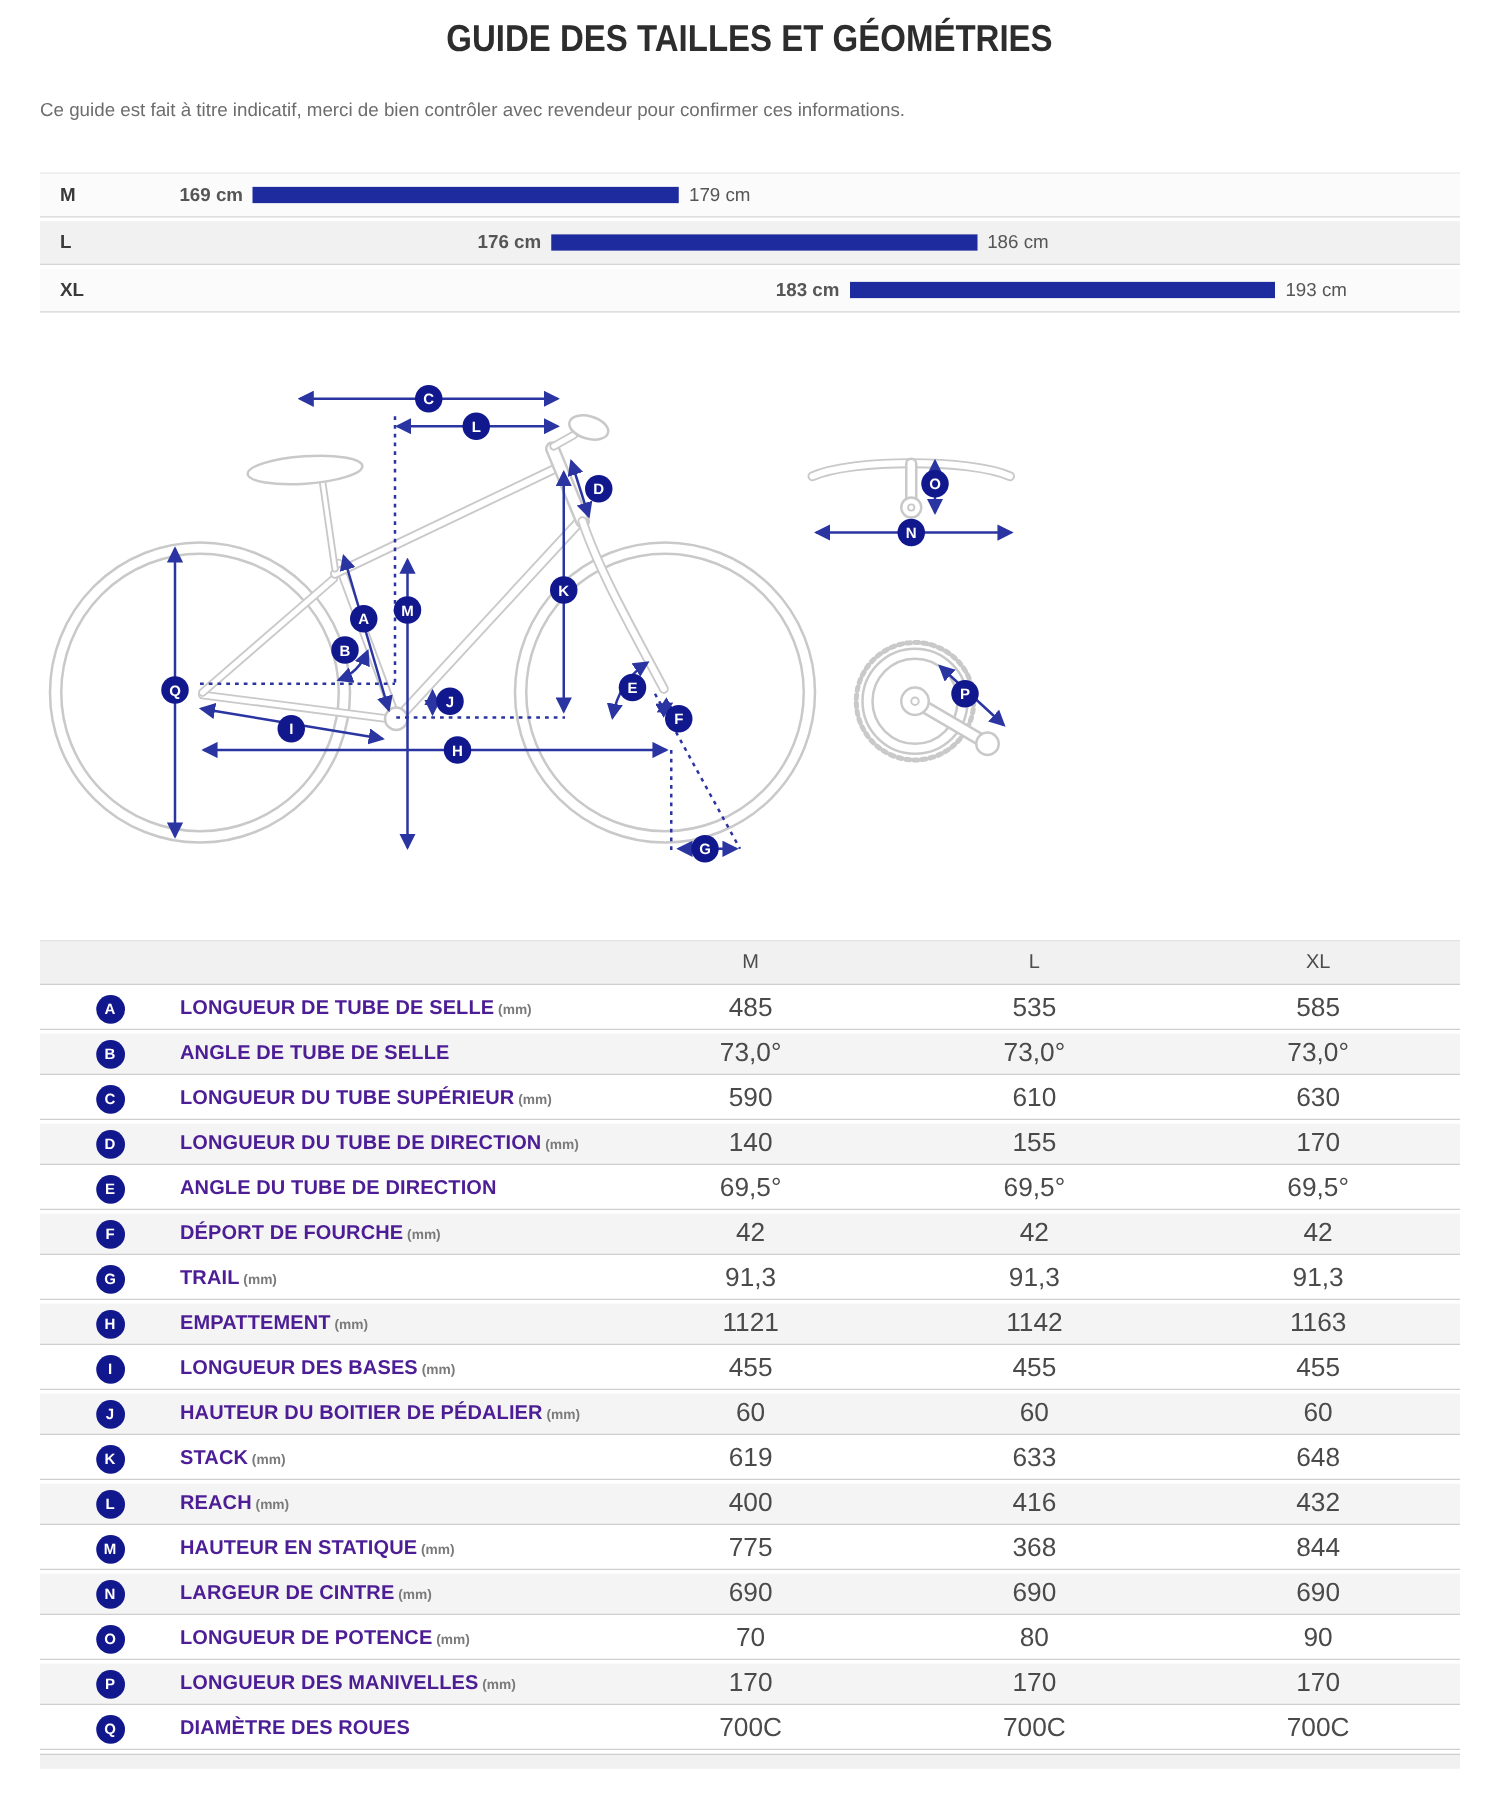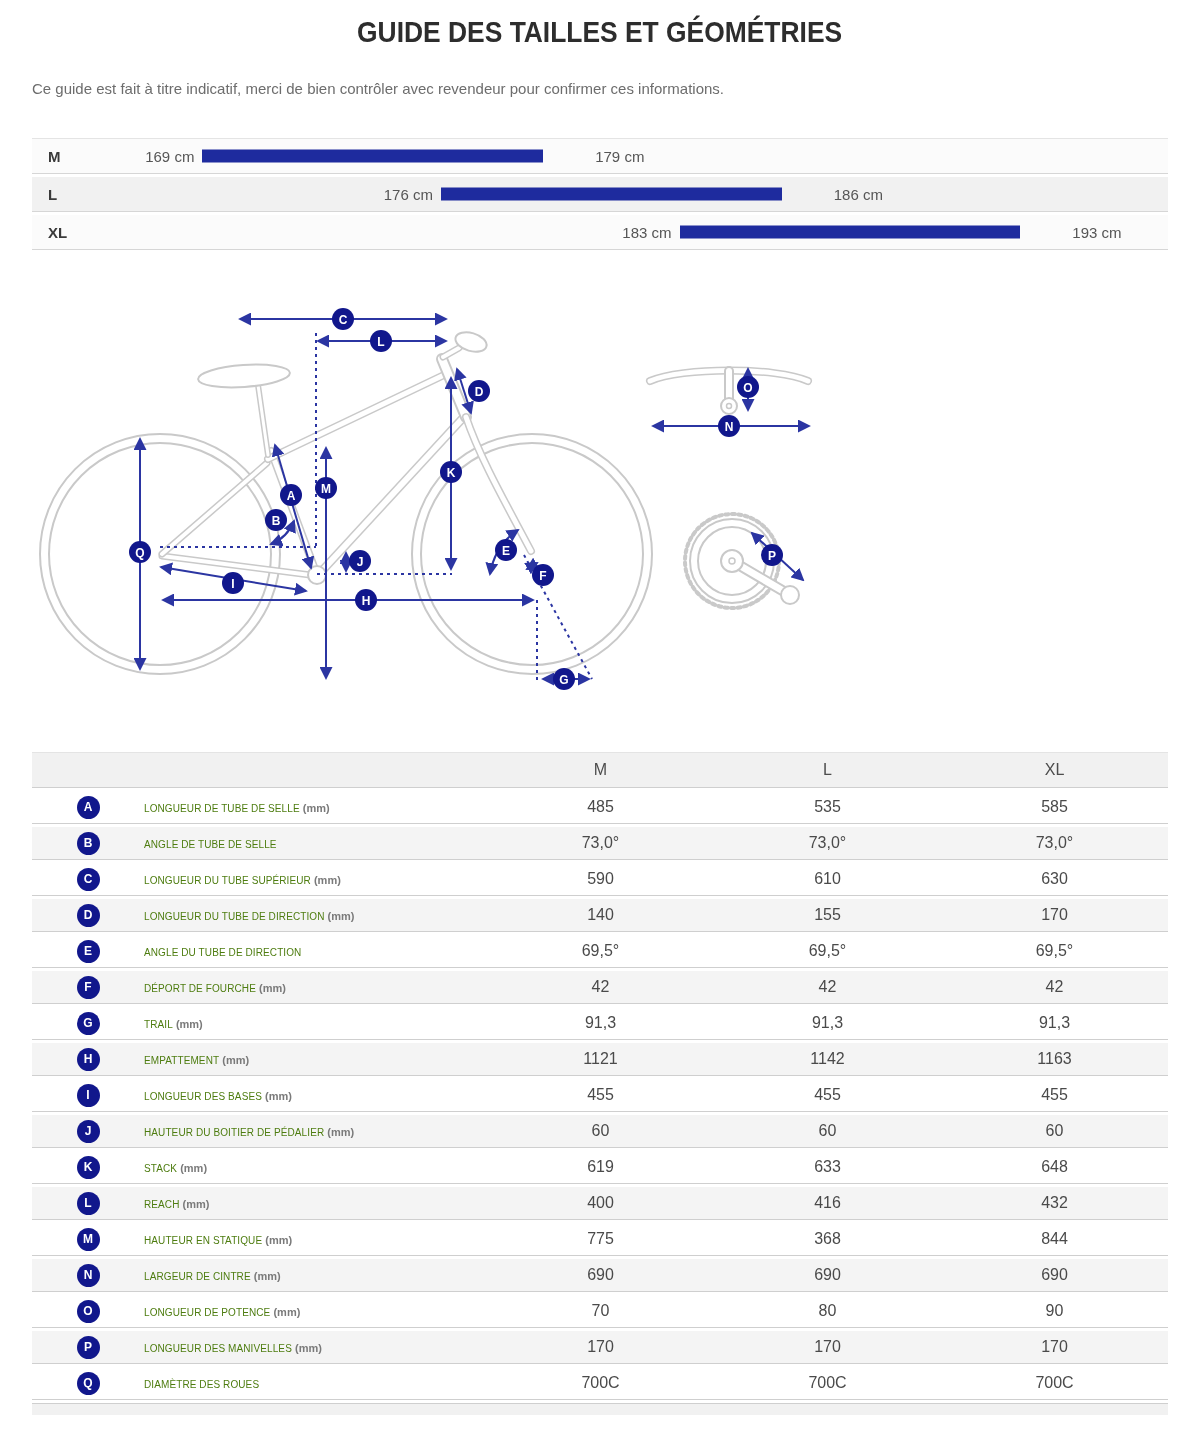--- a/index.html
+++ b/index.html
@@ -31,22 +31,22 @@
     position:absolute; left:16px; top:50%; transform:translateY(-50%);
     font-size:15px; font-weight:700; color:#3a3a3a;
   }
   .size-bar {
     position:absolute; top:50%; transform:translateY(-50%); height:13px;
   }
   .size-min, .size-max {
     position:absolute; top:50%; white-space:nowrap;
     font-size:15px; color:#565656;
   }
-  .size-min { transform:translate(-100%,-50%); padding-right:8px; }
-  .size-max { transform:translateY(-50%); padding-left:8px;margin-left:44px; }
+  .size-min { transform:translate(-100%,-50%); padding-right:8px;font-weight:bold; }
+  .size-max { transform:translateY(-50%); padding-left:8px; }
 
   
   .diagram-wrap { margin-top:39px; height:410px; }
 
   
   .geo-table { margin-top:53px; }
   .geo-grid {
     display:grid; grid-template-columns:112px 1fr 227px 227px 227px;
     align-items:center;
   }
@@ -59,23 +59,23 @@
     height:33px; border-bottom:1px solid #cfcfcf; margin-bottom:3px;
     background:#ffffff;
   }
   .geo-row.alt { background:#f4f4f4; }
   .badge-cell { display:flex; justify-content:center; align-items:center; }
   .row-badge {
     width:23px; height:23px; border-radius:50%; background:#11178c;
     color:#ffffff; font-size:12px; font-weight:700;
     display:flex; align-items:center; justify-content:center;
   }
-  .row-label { font-size:10px; font-weight:400; color:#4d7c0f; letter-spacing:.1px; }
+  .row-label { font-size:16px; font-weight:700; color:#4c1d95; letter-spacing:.1px; }
   .row-unit { font-size:11px; font-weight:700; color:#7a7a7a; }
-  .cell-value { text-align:center; font-size:16px; color:#4a4a4a; }
+  .cell-value { text-align:center; font-size:21px; color:#4a4a4a; }
   .geo-footer { height:12px; background:#f1f1f1; border-top:1px solid #cfcfcf; }
 </style>
 </head>
 <body>
 
 <div class="content">
 
   <div class="page-title">
     <span class="squeeze">GUIDE DES TAILLES ET GÉOMÉTRIES</span>
   </div>

